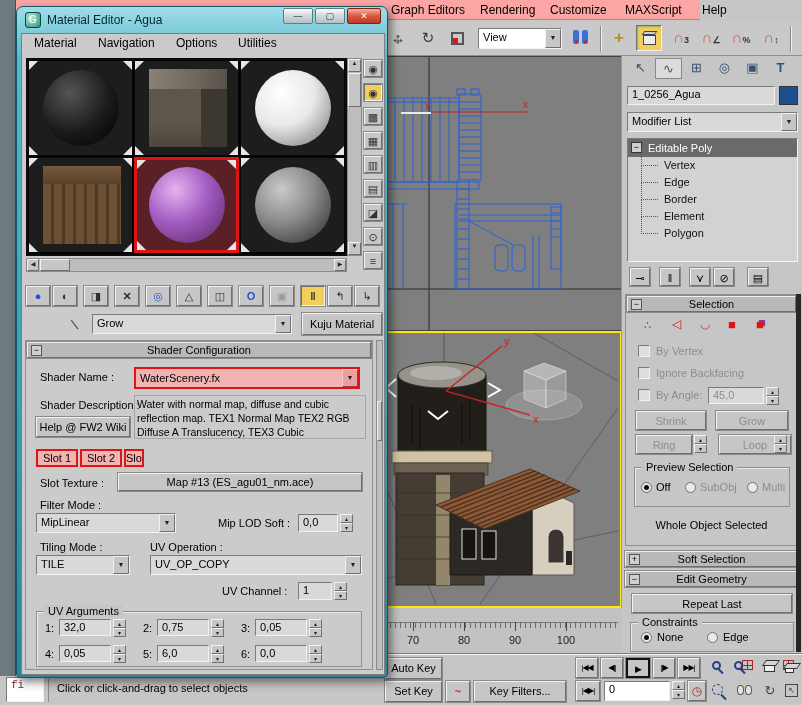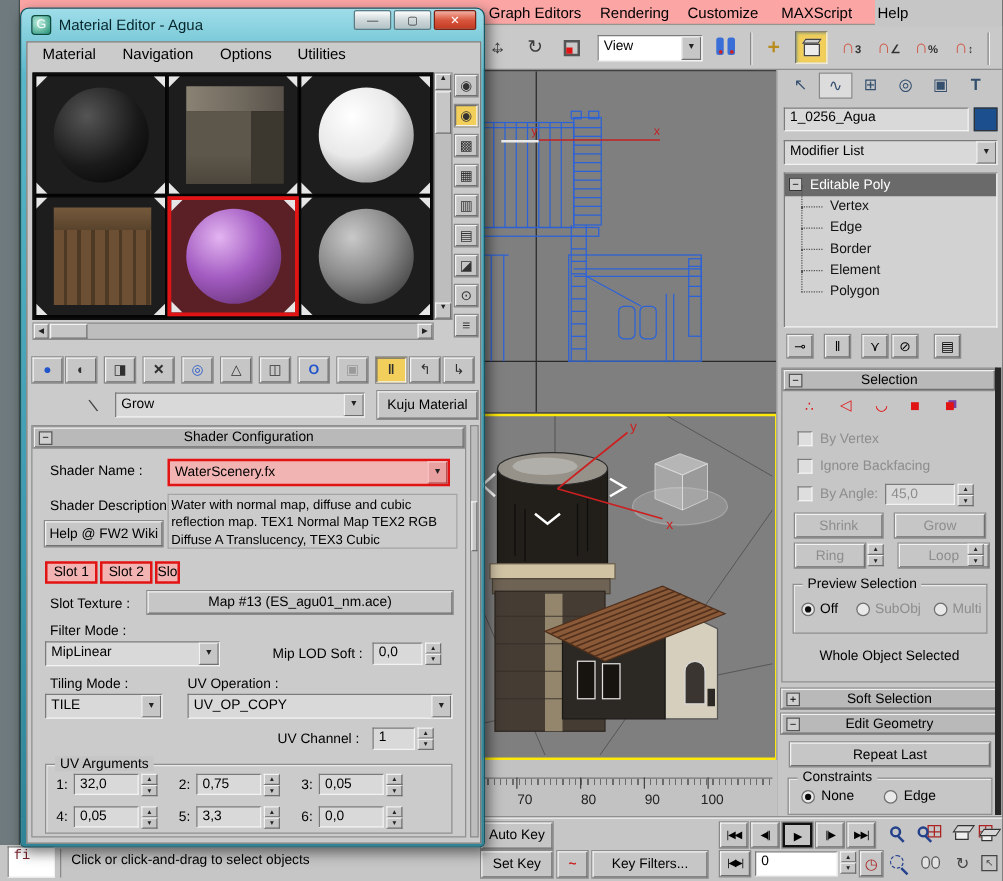--- a/index.html
+++ b/index.html
@@ -96,21 +96,21 @@
   .me-sideicon{position:absolute;left:342px;width:18px;height:17px;text-align:center;line-height:16px;font-size:11px;
           background:#c6c6c6;border:1px solid;border-color:#f2f2f2 #6f6f6f #6f6f6f #f2f2f2;box-shadow:0 0 0 1px #8a8a8a;color:#333}
   .active-y{background:var(--snap-yellow)!important;border-color:#6f6f6f #f2f2f2 #f2f2f2 #6f6f6f!important}
   .me-tbico{position:absolute;top:252px;width:24px;height:20px;text-align:center;line-height:18px;font-size:11px;
           background:#c6c6c6;border:1px solid;border-color:#f2f2f2 #6f6f6f #6f6f6f #f2f2f2;box-shadow:0 0 0 1px #8a8a8a;color:#2f2f2f}
   
   .trackbar{left:382px;top:608px;width:240px;height:46px;background:#c2c2c2}
   .ruler{position:absolute;left:4px;top:14px;width:232px;height:10px;border-top:1px solid #777;
          background:repeating-linear-gradient(90deg,transparent 0 4px,#6a6a6a 4px 5px);background-size:100% 5px;background-repeat:no-repeat}
   .rtick{position:absolute;top:14px;width:1px;height:9px;background:#444}
-  .rnum{position:absolute;top:26px;width:26px;text-align:right;font-size:11px;color:#222}
+  .rnum{position:absolute;top:26px;width:26px;text-align:center;font-size:11px;color:#222}
   .botbar{left:0;top:654px;width:802px;height:51px;background:#c6c6c6;border-top:1px solid #f2f2f2;box-shadow:0 -1px 0 #7d7d7d}
   .pbtn{position:absolute;font-size:8px;letter-spacing:-1px;line-height:18px}
   .navico{position:absolute;width:24px;height:21px}
   .mag{position:absolute;left:4px;top:3px;width:9px;height:9px;border:2px solid #24418c;border-radius:50%}
   .mag::after{content:"";position:absolute;right:-5px;bottom:-4px;width:7px;height:2px;background:#24418c;transform:rotate(45deg)}
   .mag.dash{border-style:dashed;border-width:1px;width:11px;height:11px}
   .rgrid{position:absolute;left:9px;top:2px;width:11px;height:10px;border:1px solid #a22;
          background:linear-gradient(#a22,#a22) 50% 0/1px 100% no-repeat,linear-gradient(#a22,#a22) 0 50%/100% 1px no-repeat}
   .mcube{position:absolute;left:6px;top:5px;width:11px;height:9px;border:1px solid #333;background:#efefef}
   .mcube::before{content:"";position:absolute;left:-1px;top:-4px;width:12px;height:4px;background:#d6d6d6;border:1px solid #333;transform:skewX(-35deg)}
@@ -592,21 +592,21 @@
               <i>▴</i>
               <i>▾</i>
             </span>
           <span class="lbl" style="left:8px;top:36px">4:</span>
           <span class="f" style="left:22px;top:33px;width:52px;height:17px">0,05</span>
           <span class="sp" style="left:76px;top:33px;height:17px">
               <i>▴</i>
               <i>▾</i>
             </span>
           <span class="lbl" style="left:106px;top:36px">5:</span>
-          <span class="f" style="left:120px;top:33px;width:52px;height:17px">3,3</span>
+          <span class="f" style="left:120px;top:33px;width:52px;height:17px">6,0</span>
           <span class="sp" style="left:174px;top:33px;height:17px">
               <i>▴</i>
               <i>▾</i>
             </span>
           <span class="lbl" style="left:204px;top:36px">6:</span>
           <span class="f" style="left:218px;top:33px;width:52px;height:17px">0,0</span>
           <span class="sp" style="left:272px;top:33px;height:17px">
               <i>▴</i>
               <i>▾</i>
             </span>

